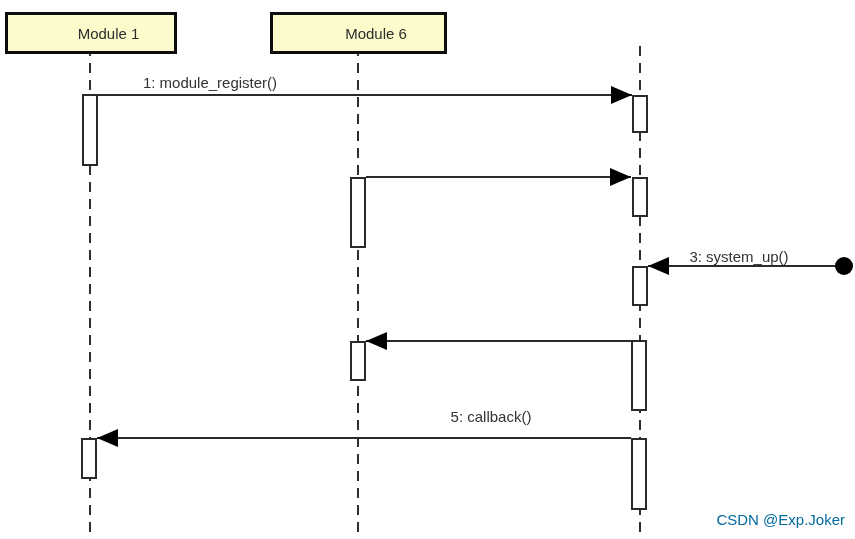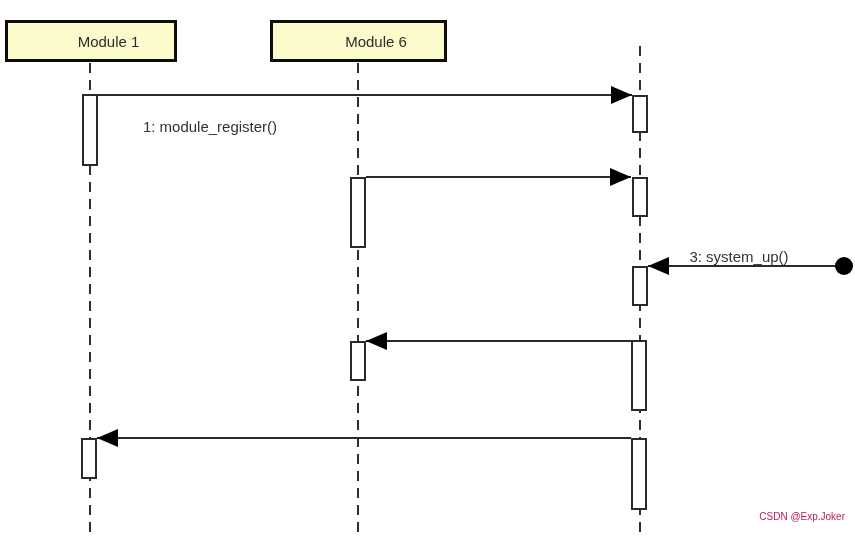--- a/index.html
+++ b/index.html
@@ -10,21 +10,21 @@
   }
   #canvas {
     position: relative;
     width: 855px;
     height: 539px;
     background: #ffffff;
     overflow: hidden;
   }
   .header-box {
     position: absolute;
-    top: 20px;
+    top: 12px;
     height: 42px;
     background: #fbfbcb;
     border: 3px solid #0d0d0d;
     box-sizing: border-box;
     display: flex;
     align-items: center;
     justify-content: center;
     font-size: 15px;
     color: #2d2d2d;
     z-index: 3;
@@ -83,22 +83,22 @@
     width: 18px;
     height: 18px;
     background: #000000;
     border-radius: 50%;
     z-index: 5;
   }
   .watermark {
     position: absolute;
     right: 10px;
     top: 511px;
-    font-size: 10px;
-    color: #be185d;
+    font-size: 15px;
+    color: #0369a1;
     z-index: 6;
   }
 </style>
 </head>
 <body>
 
 <div id="canvas">
 
   <div class="header-box" style="left:5px; width:172px;">
     <span>Module 1</span>
@@ -114,33 +114,34 @@
   <div class="activation" style="left:82px;  top:94px;  height:72px;"></div>
   <div class="activation" style="left:350px; top:177px; height:71px;"></div>
   <div class="activation" style="left:632px; top:95px;  height:38px;"></div>
   <div class="activation" style="left:632px; top:177px; height:40px;"></div>
   <div class="activation" style="left:632px; top:266px; height:40px;"></div>
   <div class="activation" style="left:631px; top:340px; height:71px;"></div>
   <div class="activation" style="left:350px; top:341px; height:40px;"></div>
   <div class="activation" style="left:631px; top:438px; height:72px;"></div>
   <div class="activation" style="left:81px;  top:438px; height:41px;"></div>
 
-  <div class="msg-label" style="left:100px; top:74px; width:220px;margin-top:44px;">1: module_register()</div>
+  <div class="msg-label" style="left:100px; top:74px; width:220px;">1: module_register()</div>
   <div class="msg-line" style="left:98px; top:94px; width:534px;"></div>
   <div class="arrow-right" style="left:611px; top:86px;"></div>
 
   <div class="msg-line" style="left:366px; top:176px; width:265px;"></div>
   <div class="arrow-right" style="left:610px; top:168px;"></div>
 
   <div class="msg-label" style="left:659px; top:248px; width:160px;">3: system_up()</div>
   <div class="msg-line" style="left:648px; top:265px; width:196px;"></div>
   <div class="arrow-left" style="left:648px; top:257px;"></div>
   <div class="found-dot" style="left:835px; top:257px;"></div>
 
   <div class="msg-line" style="left:366px; top:340px; width:265px;"></div>
   <div class="arrow-left" style="left:366px; top:332px;"></div>
 
+  <div class="msg-label" style="left:381px; top:408px; width:220px;">5: callback()</div>
   <div class="msg-line" style="left:97px; top:437px; width:534px;"></div>
   <div class="arrow-left" style="left:97px; top:429px;"></div>
 
   <div class="watermark">CSDN @Exp.Joker</div>
 
 </div>
 
 </body></html>

